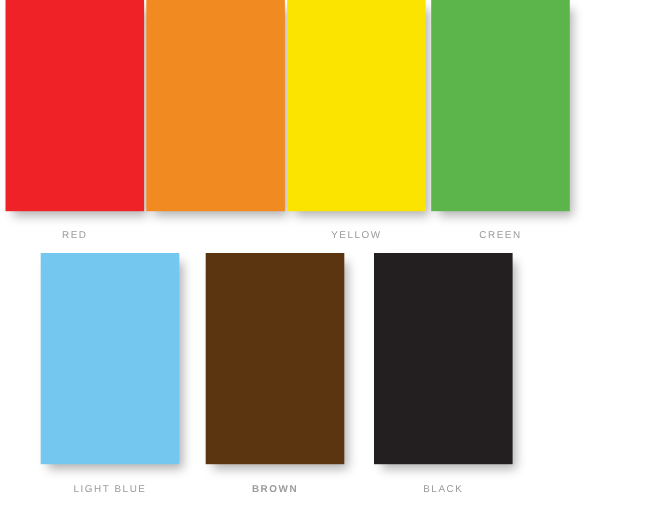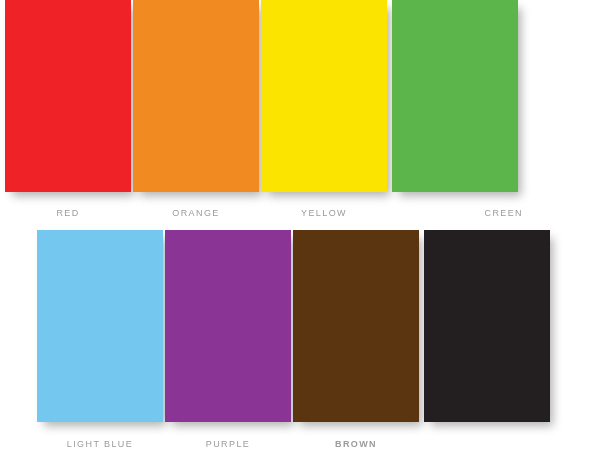--- a/index.html
+++ b/index.html
@@ -56,39 +56,38 @@
     left: 0;
     width: 136px;
     text-align: center;
     font-size: 9px;
     letter-spacing: 1.4px;
     color: #9b9b9b;
     text-transform: uppercase;
     white-space: nowrap;
     line-height: 12px;
   }
-  .cell-4 .label { left: 3px; text-align: right; }
+  .cell-4 .label { left: 3px; }
 
   .row-bottom .label { top: 208px; }
 </style>
 </head>
 <body style="background-color: rgb(255, 255, 255);">
 
 <div class="palette">
 
   <div class="row row-top">
 
     <div class="cell cell-1">
       <div class="swatch" style="background-color: rgb(238, 34, 39);"></div>
       <div class="label" style="color: rgb(155, 155, 155);">RED</div>
     </div>
 
     <div class="cell cell-2">
       <div class="swatch" style="background-color: rgb(241, 138, 33);"></div>
-      <div class="label" style="color: rgb(155, 155, 155);">ORANGE</div>
     </div>
 
     <div class="cell cell-3">
       <div class="swatch" style="background-color: rgb(251, 228, 0);"></div>
       <div class="label" style="color: rgb(155, 155, 155);">YELLOW</div>
     </div>
 
     <div class="cell cell-4">
       <div class="swatch" style="background-color: rgb(92, 181, 75);"></div>
       <div class="label" style="color: rgb(155, 155, 155);">CREEN</div>
@@ -96,29 +95,26 @@
 
   </div>
 
   <div class="row row-bottom">
 
     <div class="cell cell-1">
       <div class="swatch" style="background-color: rgb(116, 200, 239);"></div>
       <div class="label" style="color: rgb(155, 155, 155);">LIGHT BLUE</div>
     </div>
 
-    <div class="cell cell-2">
-      <div class="swatch" style="background-color: rgb(138, 53, 149);"></div>
-      <div class="label" style="color: rgb(155, 155, 155);">PURPLE</div>
-    </div>
 
     <div class="cell cell-3">
       <div class="swatch" style="background-color: rgb(91, 52, 16);"></div>
       <div class="label" style="color: rgb(155, 155, 155); font-weight: bold;">BROWN</div>
     </div>
 
     <div class="cell cell-4">
       <div class="swatch" style="background-color: rgb(35, 31, 32);"></div>
+      <div class="label" style="color: rgb(155, 155, 155);">BLACK</div>
     </div>
 
   </div>
 
 </div>
 
 </body></html>

